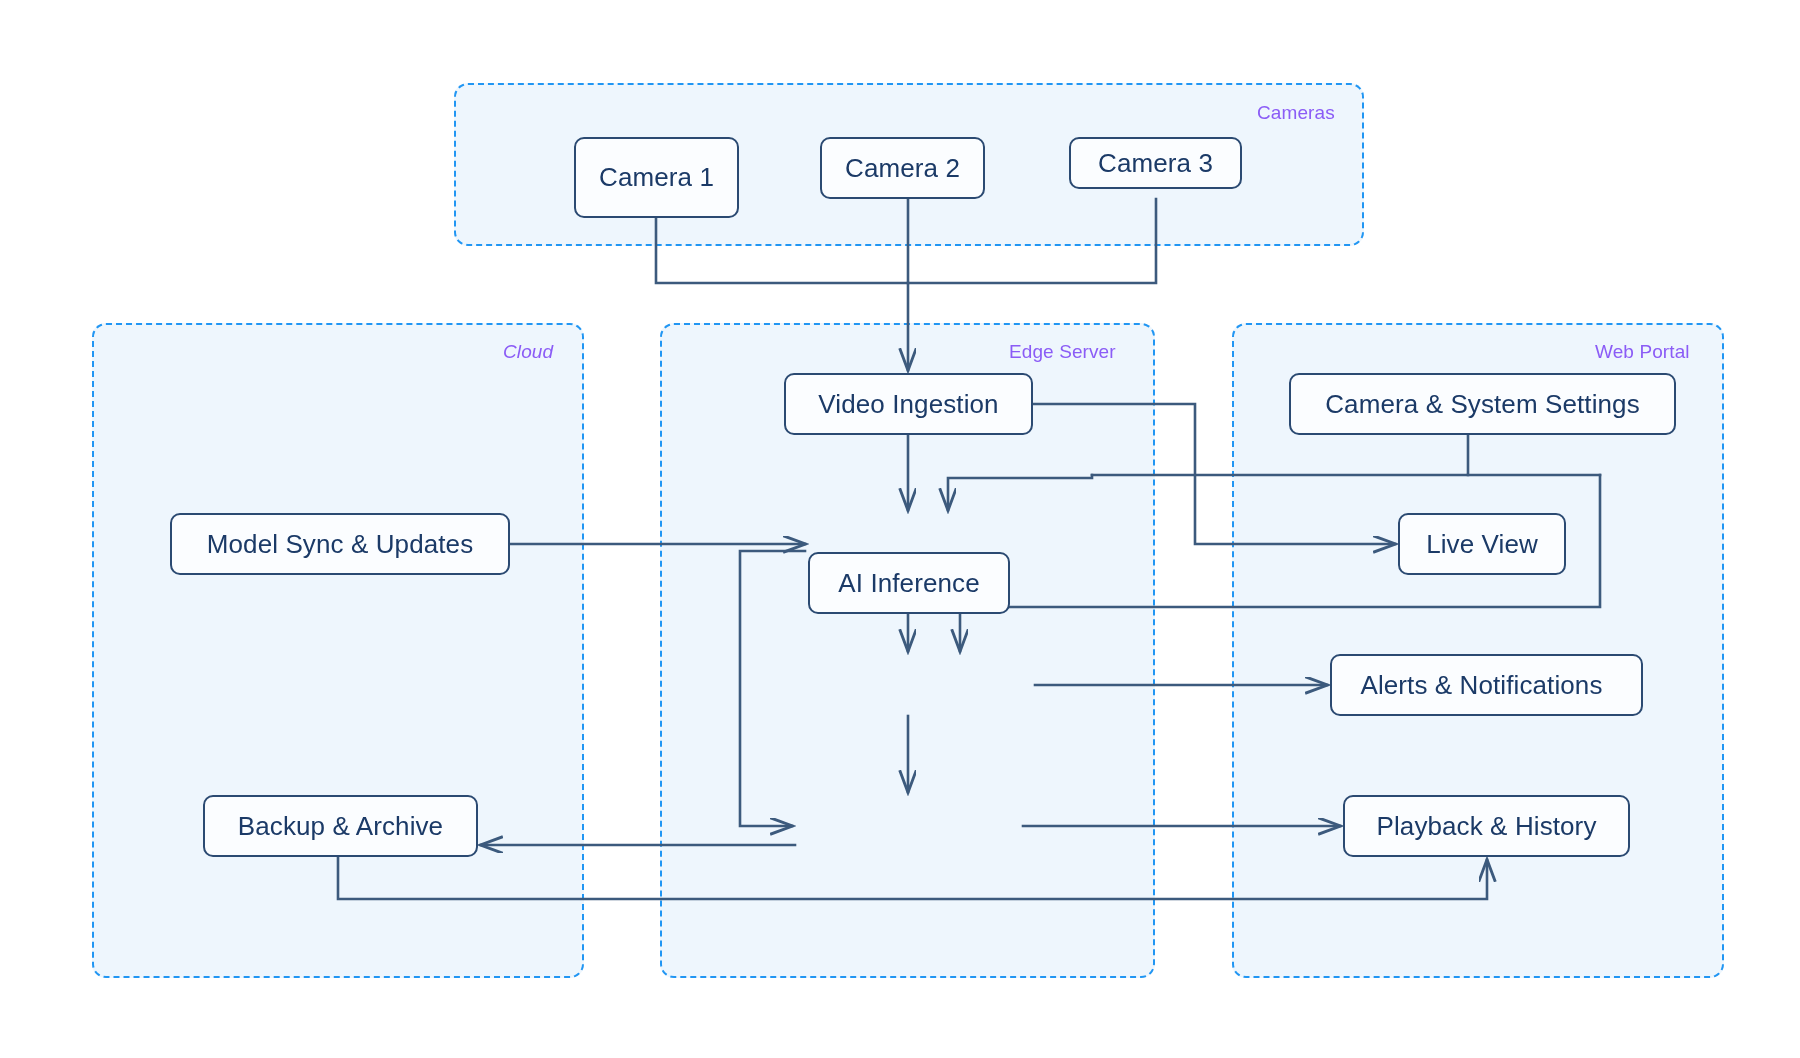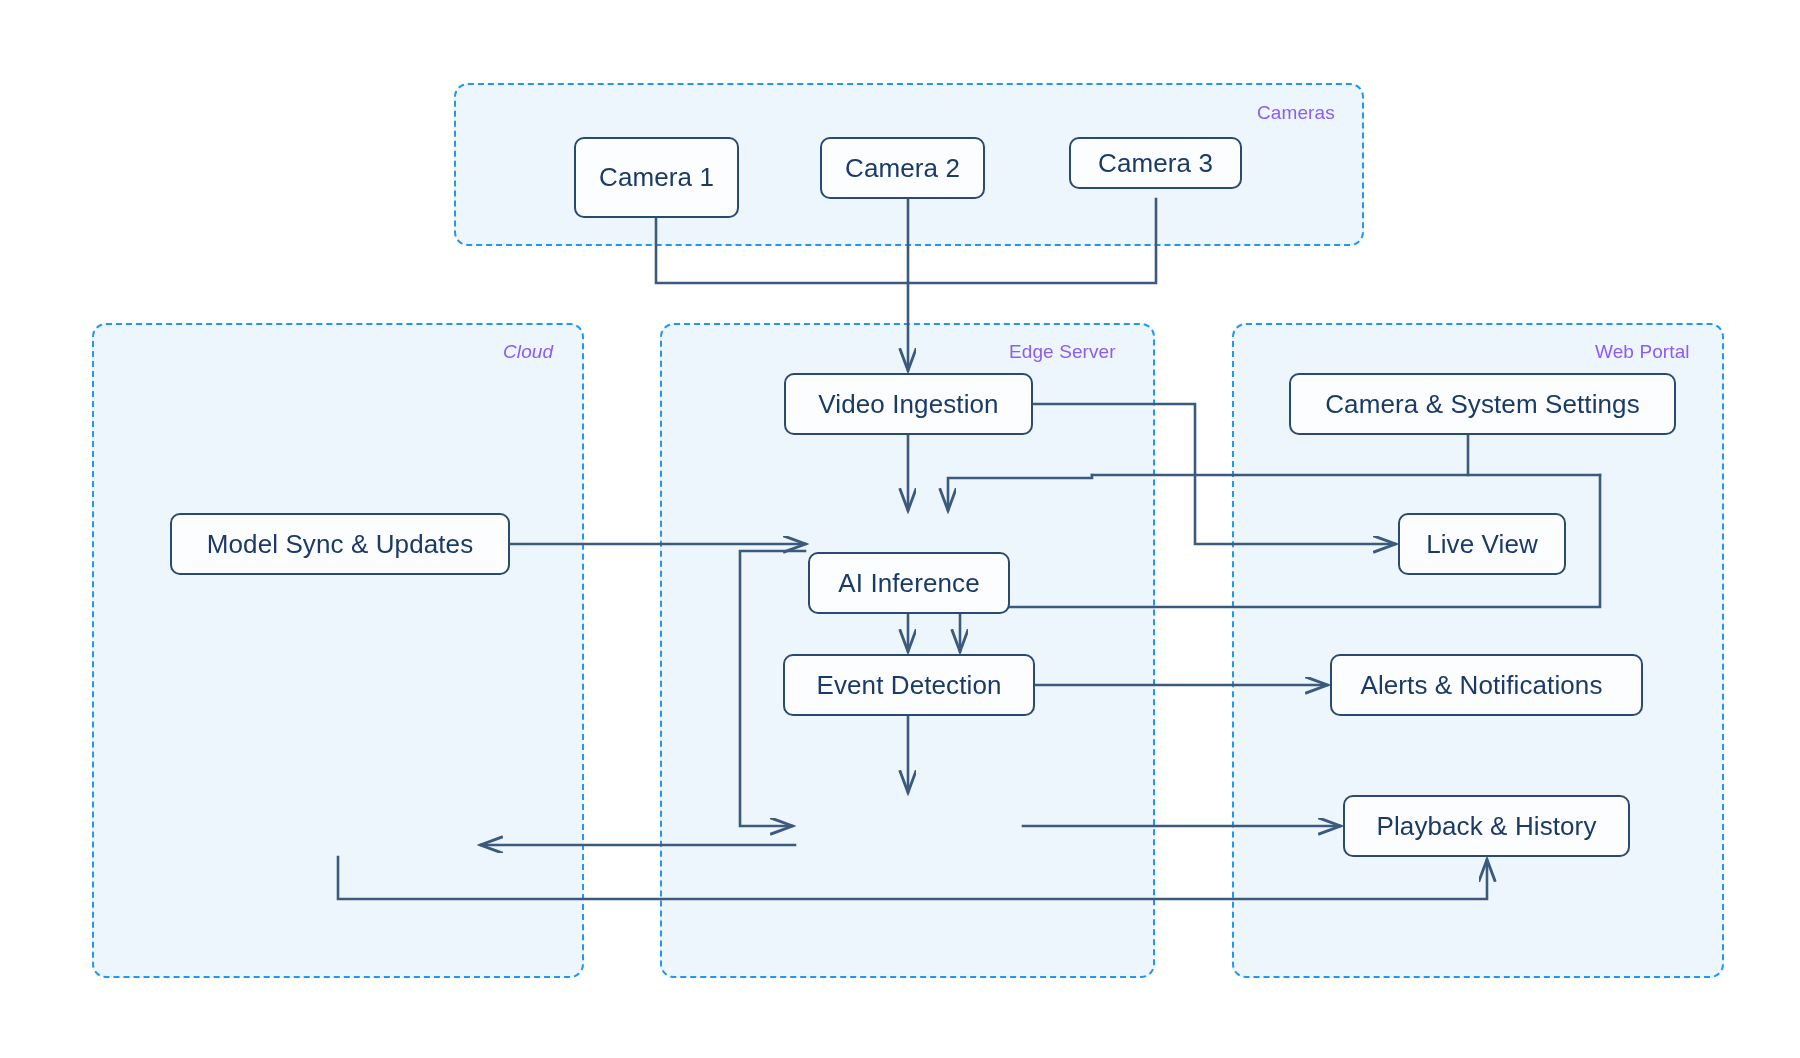--- a/index.html
+++ b/index.html
@@ -110,26 +110,26 @@
   <div class="node" style="left:1069px;top:137px;width:173px;height:52px;text-align:center;">
     <span>Camera 3</span>
   </div>
 
   <div class="node" style="left:784px;top:373px;width:249px;height:62px;">
     <span>Video Ingestion</span>
   </div>
   <div class="node" style="left:808px;top:513px;width:202px;height:62px;margin-top:39px;">
     <span>AI Inference</span>
   </div>
-  <div class="node" style="left:783px;top:654px;width:252px;height:62px;">
-    <span>Event Detection</span>
-  </div>
 
   <div class="node" style="left:170px;top:513px;width:340px;height:62px;">
     <span>Model Sync &amp; Updates</span>
+  </div>
+  <div class="node" style="left:203px;top:795px;width:275px;height:62px;">
+    <span>Backup &amp; Archive</span>
   </div>
 
   <div class="node" style="left:1289px;top:373px;width:387px;height:62px;">
     <span>Camera &amp; System Settings</span>
   </div>
   <div class="node" style="left:1398px;top:513px;width:168px;height:62px;">
     <span>Live View</span>
   </div>
   <div class="node" style="left:1330px;top:654px;width:313px;height:62px;padding-left:6px;">
     <span>Alerts &amp; Notifications</span>

